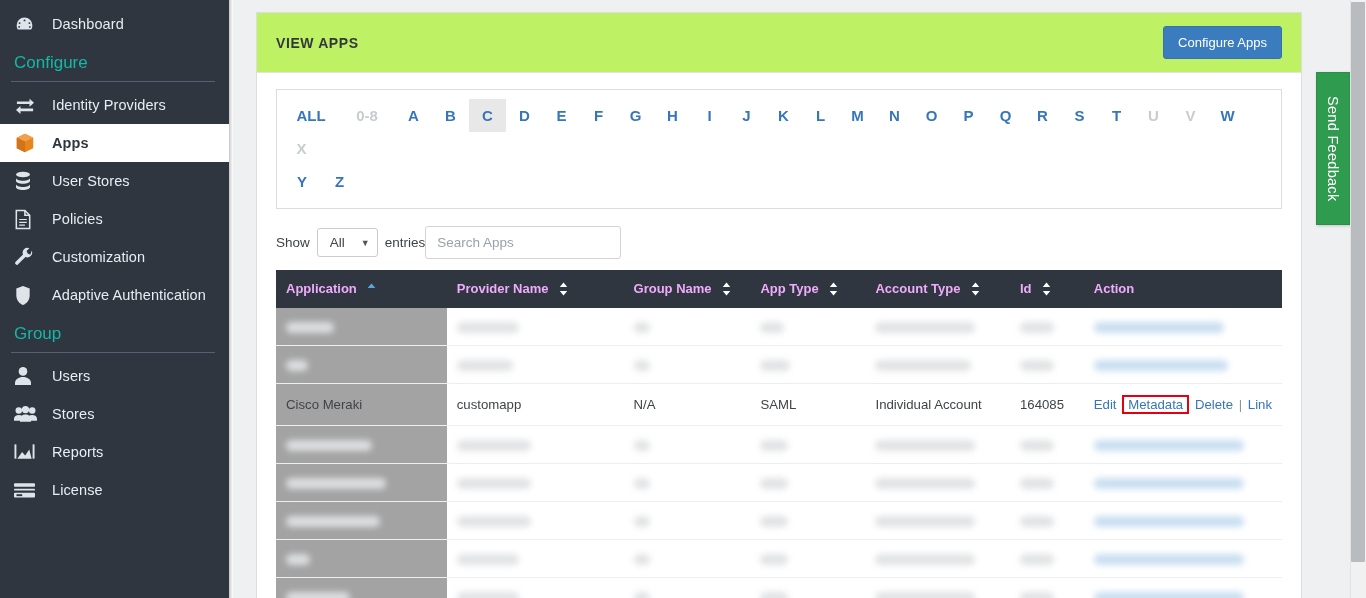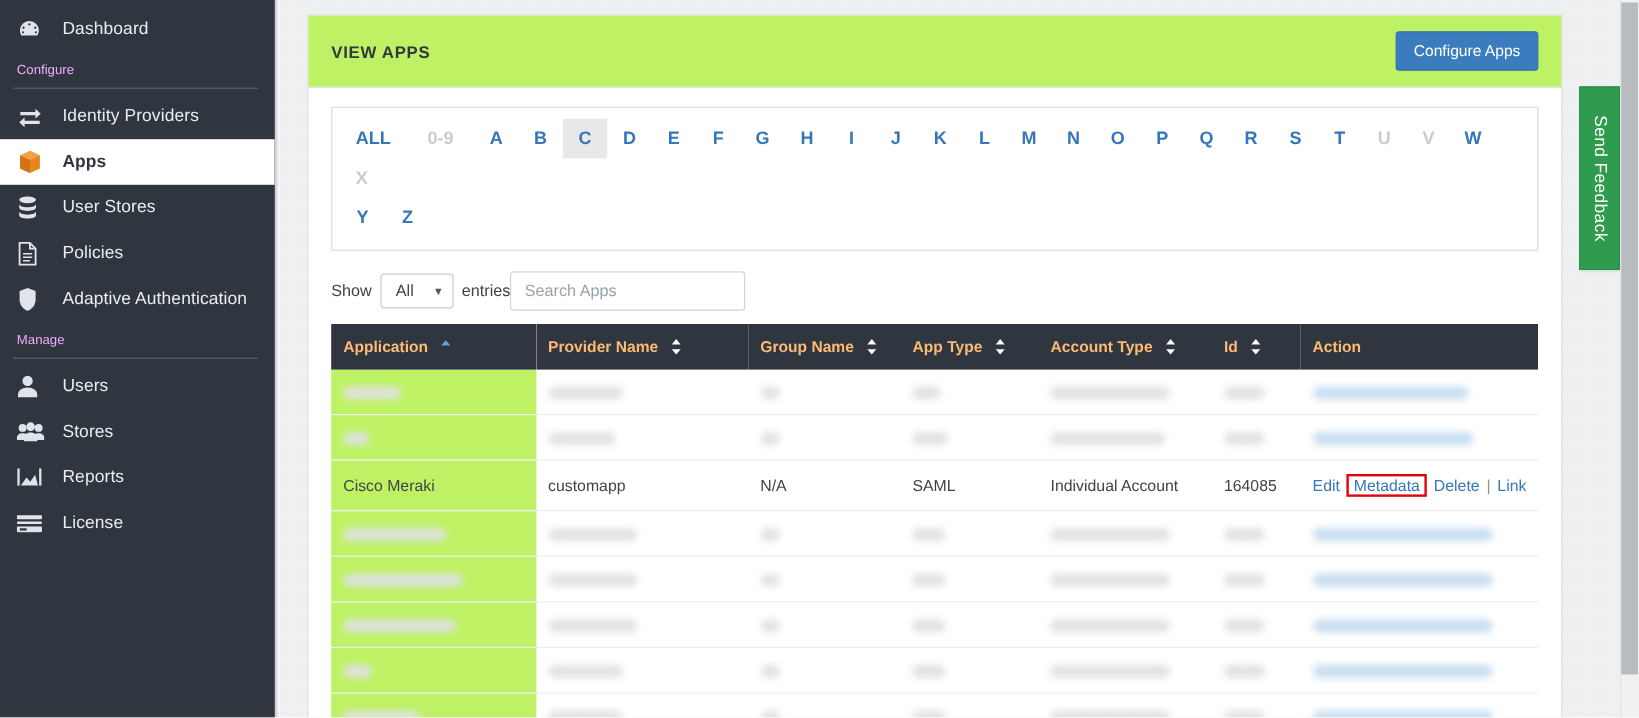--- a/index.html
+++ b/index.html
@@ -43,22 +43,22 @@
     width: 30px; height: 22px;
     display: flex; align-items: center; justify-content: flex-start;
     flex: 0 0 30px;
     margin-right: 8px;
   }
   .nav-icon svg { display: block; }
   .nav-label { line-height: 1; }
 
   .nav-section {
     padding: 10px 0 8px 14px;
-    font-size: 11px;
-    color: #f0abfc;
+    font-size: 17px;
+    color: #14b8a6;
   }
   .nav-divider {
     height: 1px;
     background: #576070;
     margin: 0 14px 4px 11px;
   }
 
   
   .main {
     position: absolute; left: 233px; top: 0;
@@ -163,21 +163,21 @@
   input.search::placeholder { color: #9aa2aa; }
 
   
   table.apps {
     width: 100%;
     border-collapse: collapse;
     font-size: 13.2px;
   }
   table.apps thead th {
     background: #2f3640;
-    color: #fdba74;
+    color: #f0abfc;
     font-size: 13px;
     font-weight: bold;
     text-align: left;
     padding: 11px 10px;
     white-space: nowrap;
     position: relative;
     cursor: pointer;
   }
   .sorter {
     display: inline-block;
@@ -189,21 +189,21 @@
   }
   .sorter svg { display: block; }
 
   table.apps tbody td {
     padding: 11px 10px;
     border-bottom: 1px solid #eeeeee;
     color: #3f4448;
     white-space: nowrap;
     vertical-align: middle;
   }
-  table.apps tbody td.col-app { background: #bef264; }
+  table.apps tbody td.col-app { background: #a3a3a3; }
   tr.blurred td { color: transparent; }
   .blob {
     display: inline-block;
     height: 11px;
     border-radius: 6px;
     background: #dfe1e3;
     filter: blur(3.2px);
     opacity: .95;
     vertical-align: middle;
   }
@@ -312,32 +312,40 @@
       <span class="nav-icon">
         <svg width="18" height="21" viewBox="0 0 18 22" fill="none" stroke="#dfe4ea" stroke-width="1.6">
           <path d="M2 1.5h9l5 5v14H2z"></path>
           <path d="M11 1.5v5h5"></path>
           <path d="M5 11h8M5 14h8M5 17h6" stroke-width="1.3"></path>
         </svg>
       </span>
       <span class="nav-label">Policies</span>
     </div>
 
+    <div class="nav-item">
+      <span class="nav-icon">
+        <svg width="21" height="21" viewBox="0 0 24 24" fill="#dfe4ea">
+          <path d="M20.3 4.2a5.5 5.5 0 0 1-7.2 7.2L5 19.5a2 2 0 1 1-2.8-2.8l8.1-8.1a5.5 5.5 0 0 1 7.2-7.2l-3.2 3.2 1.4 2.9 2.9 1.4z"></path>
+        </svg>
+      </span>
+      <span class="nav-label">Customization</span>
+    </div>
 
 
     <div class="nav-item">
       <span class="nav-icon">
         <svg width="18" height="21" viewBox="0 0 18 22" fill="#dfe4ea">
           <path d="M9 1l7 2.6v7.2C16 16 12.7 19.6 9 21 5.3 19.6 2 16 2 10.8V3.6z"></path>
         </svg>
       </span>
       <span class="nav-label">Adaptive Authentication</span>
     </div>
 
-    <div class="nav-section">Manage</div>
+    <div class="nav-section">Group</div>
     <div class="nav-divider"></div>
 
     <div class="nav-item">
       <span class="nav-icon">
         <svg width="18" height="20" viewBox="0 0 18 20" fill="#dfe4ea">
           <circle cx="9" cy="5.4" r="4.3"></circle>
           <path d="M9 11c4.4 0 8 2.6 8 5.8V19H1v-2.2C1 13.6 4.6 11 9 11z"></path>
         </svg>
       </span>
       <span class="nav-label">Users</span>
@@ -388,21 +396,21 @@
       <div class="panel-head">
         <div class="panel-title">VIEW APPS</div>
         <button class="btn-primary">Configure Apps</button>
       </div>
 
       <div class="panel-body">
 
         <div class="alpha-box">
           <div class="alpha-row">
             <div class="alpha wide">ALL</div>
-            <div class="alpha wide disabled">0-9</div>
+            <div class="alpha wide disabled">0-8</div>
             <div class="alpha narrow">A</div>
             <div class="alpha narrow">B</div>
             <div class="alpha narrow selected">C</div>
             <div class="alpha narrow">D</div>
             <div class="alpha narrow">E</div>
             <div class="alpha narrow">F</div>
             <div class="alpha narrow">G</div>
             <div class="alpha narrow">H</div>
             <div class="alpha narrow">I</div>
             <div class="alpha narrow">J</div>

